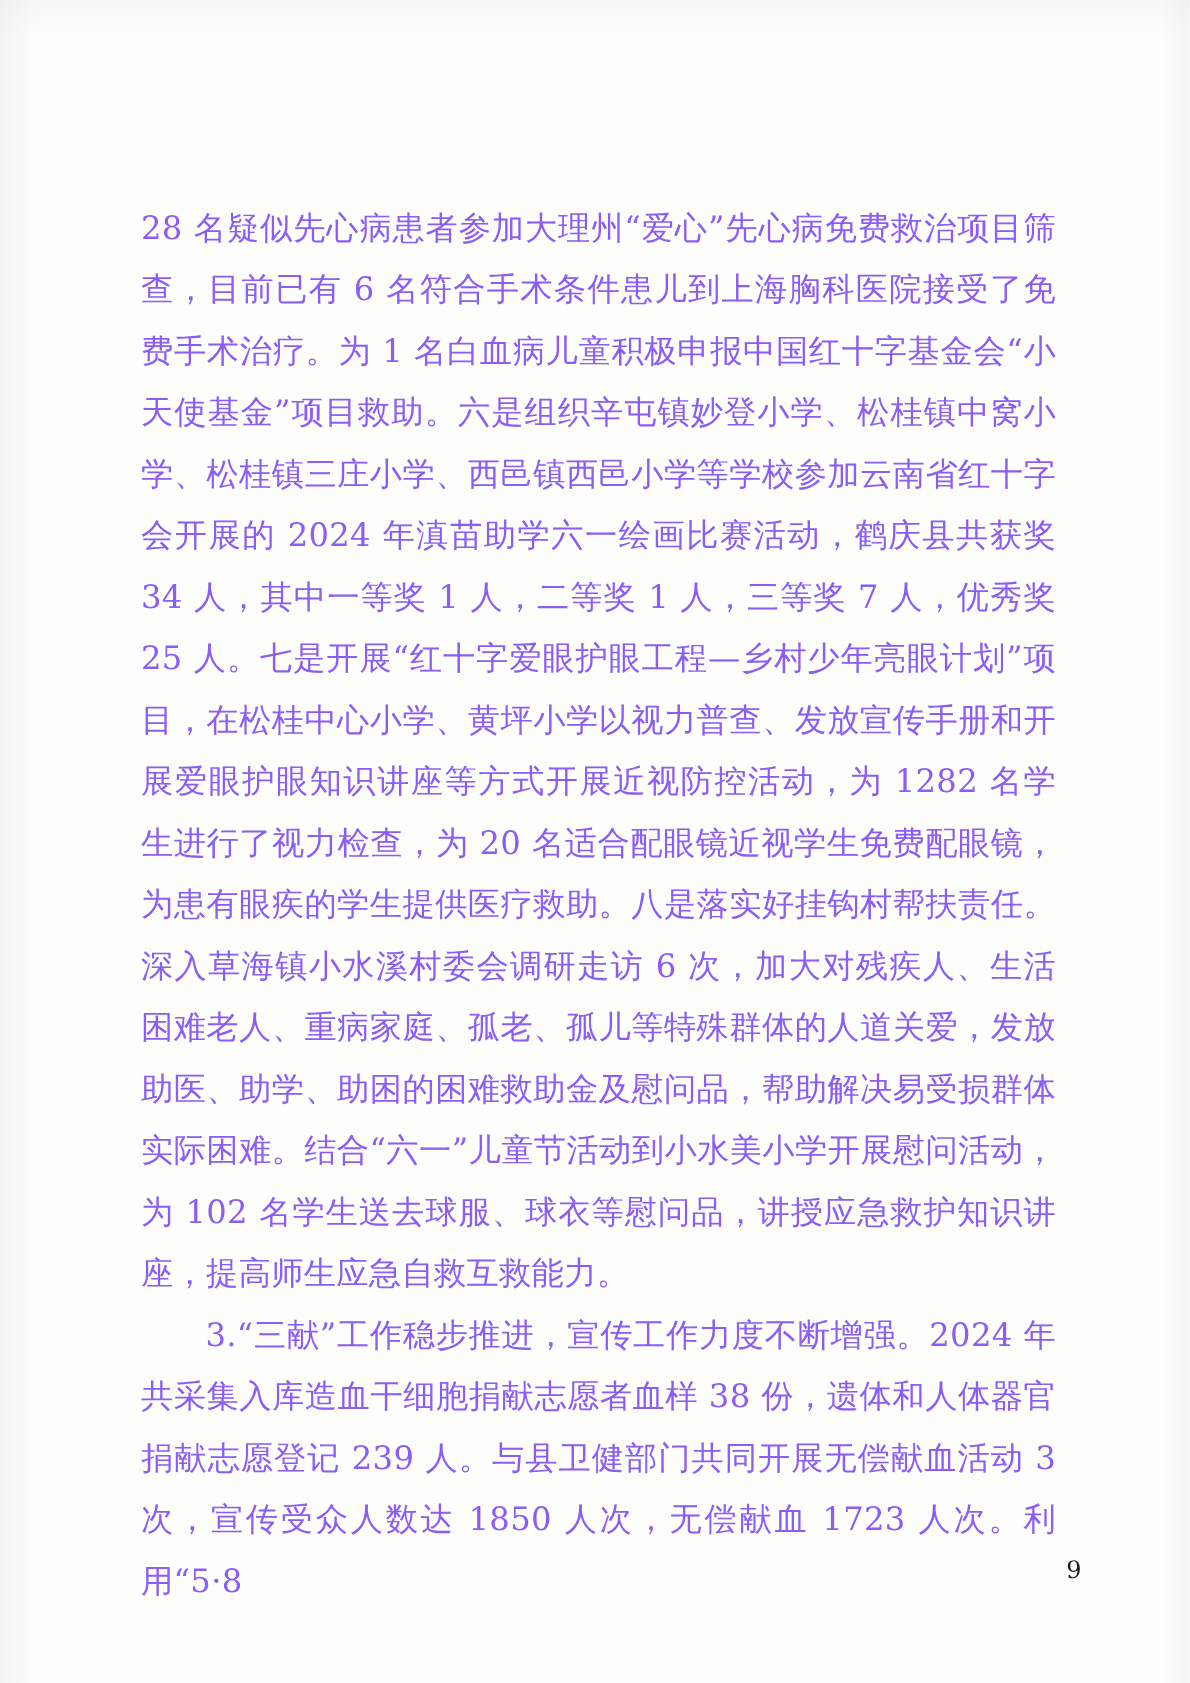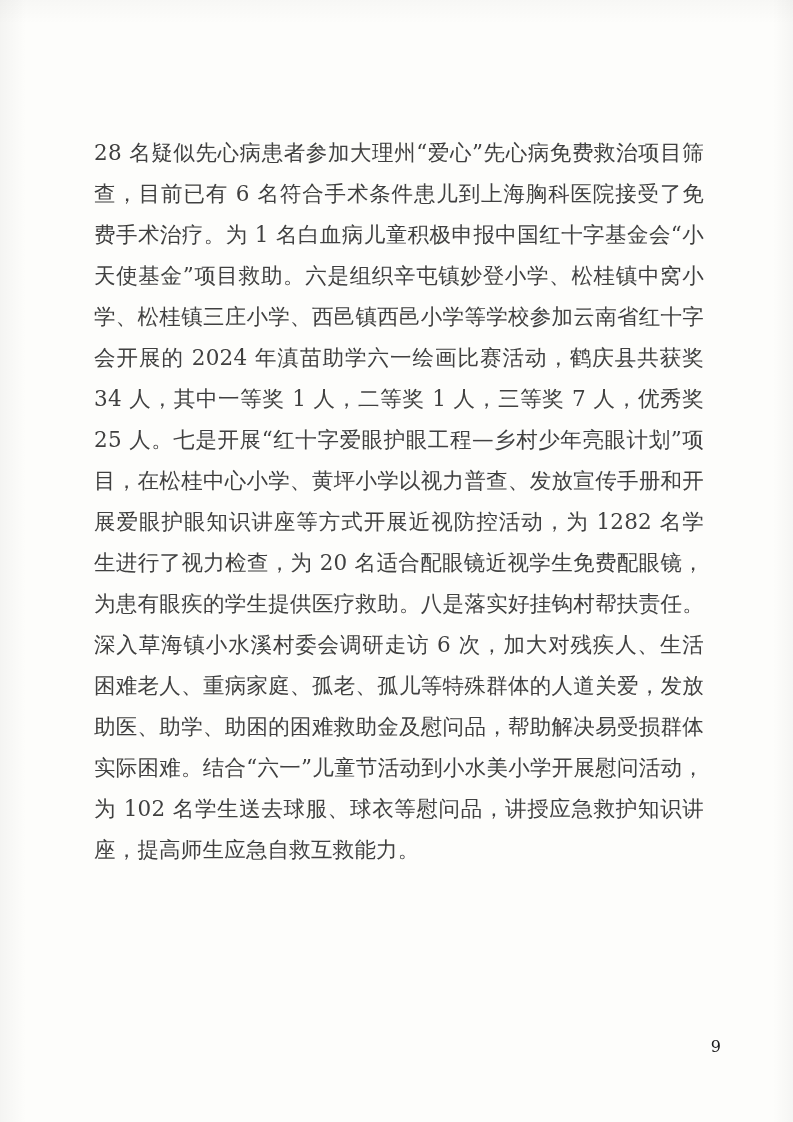--- a/index.html
+++ b/index.html
@@ -29,21 +29,21 @@
       linear-gradient(to right, rgba(0,0,0,0.035) 0px, rgba(0,0,0,0) 26px),
       linear-gradient(to left, rgba(0,0,0,0.03) 0px, rgba(0,0,0,0) 20px),
       linear-gradient(to bottom, rgba(0,0,0,0.025) 0px, rgba(0,0,0,0) 24px);
     pointer-events: none;
   }
   .body-text {
     position: absolute;
     left: 94px;
     top: 132px;
     width: 610px;
-    color: #404040;
+    color: #8b5cf6;
     font-size: 21.5px;
     line-height: 41px;
     text-align: justify;
     text-justify: inter-ideograph;
     letter-spacing: 0.2px;
   }
   .para {
     margin: 0 0 0 0;
     text-indent: 0;
   }
@@ -59,17 +59,18 @@
     font-family: "DejaVu Serif", serif;
   }
 </style>
 </head>
 <body>
 
 <div class="page">
 
   <div class="body-text">
     <p class="para">28 名疑似先心病患者参加大理州“爱心”先心病免费救治项目筛查，目前已有 6 名符合手术条件患儿到上海胸科医院接受了免费手术治疗。为 1 名白血病儿童积极申报中国红十字基金会“小天使基金”项目救助。六是组织辛屯镇妙登小学、松桂镇中窝小学、松桂镇三庄小学、西邑镇西邑小学等学校参加云南省红十字会开展的 2024 年滇苗助学六一绘画比赛活动，鹤庆县共获奖 34 人，其中一等奖 1 人，二等奖 1 人，三等奖 7 人，优秀奖 25 人。七是开展“红十字爱眼护眼工程—乡村少年亮眼计划”项目，在松桂中心小学、黄坪小学以视力普查、发放宣传手册和开展爱眼护眼知识讲座等方式开展近视防控活动，为 1282 名学生进行了视力检查，为 20 名适合配眼镜近视学生免费配眼镜，为患有眼疾的学生提供医疗救助。八是落实好挂钩村帮扶责任。深入草海镇小水溪村委会调研走访 6 次，加大对残疾人、生活困难老人、重病家庭、孤老、孤儿等特殊群体的人道关爱，发放助医、助学、助困的困难救助金及慰问品，帮助解决易受损群体实际困难。结合“六一”儿童节活动到小水美小学开展慰问活动，为 102 名学生送去球服、球衣等慰问品，讲授应急救护知识讲座，提高师生应急自救互救能力。</p>
+    <p class="para indent">3.“三献”工作稳步推进，宣传工作力度不断增强。2024 年共采集入库造血干细胞捐献志愿者血样 38 份，遗体和人体器官捐献志愿登记 239 人。与县卫健部门共同开展无偿献血活动 3 次，宣传受众人数达 1850 人次，无偿献血 1723 人次。利用“5·8</p>
   </div>
 
   <div class="page-number">9</div>
 
 </div>
 
 </body></html>

